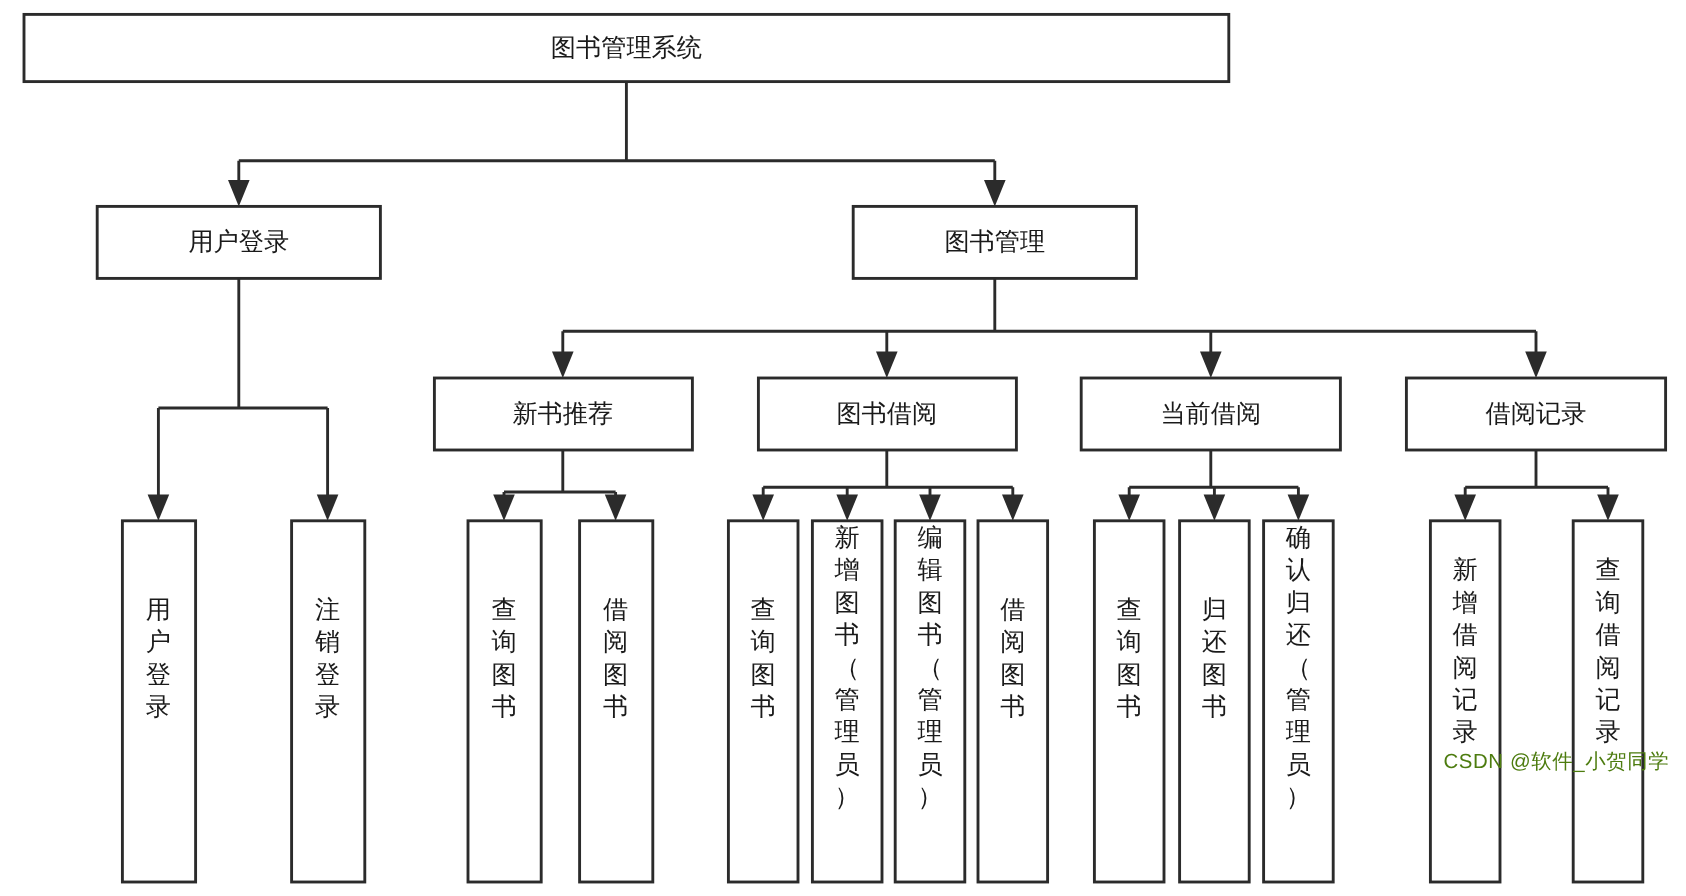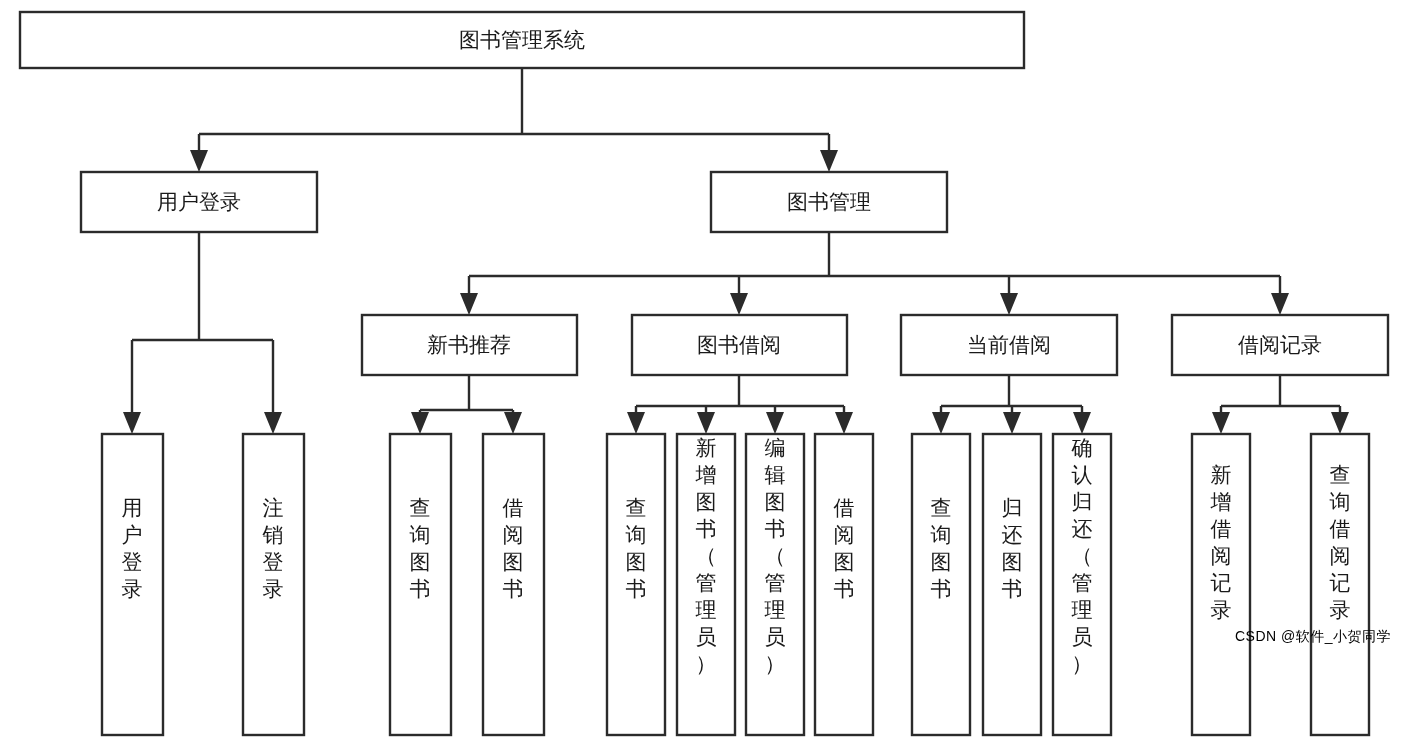--- a/index.html
+++ b/index.html
@@ -52,22 +52,22 @@
     fill: #1a1a1a;
     font-family: "Liberation Sans", "DejaVu Sans", sans-serif;
     font-size: 21px;
     text-anchor: middle;
   }
   .watermark {
     position: absolute;
     right: 14px;
     bottom: 6px;
     font-family: "Liberation Sans", "DejaVu Sans", sans-serif;
-    font-size: 14px;
-    color: #000000;
+    font-size: 17px;
+    color: #4d7c0f;
     letter-spacing: 0.5px;
     white-space: nowrap;
     user-select: none;
   }
 </style>
 </head>
 <body>
 
 <div id="diagram-root">
 

